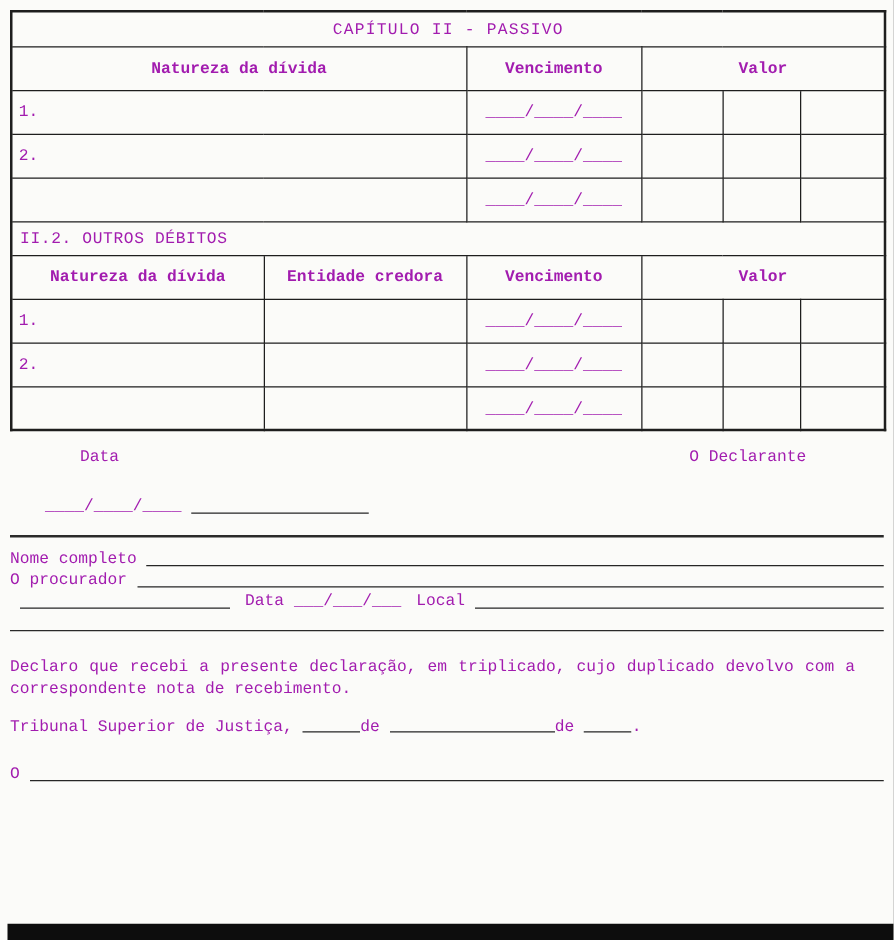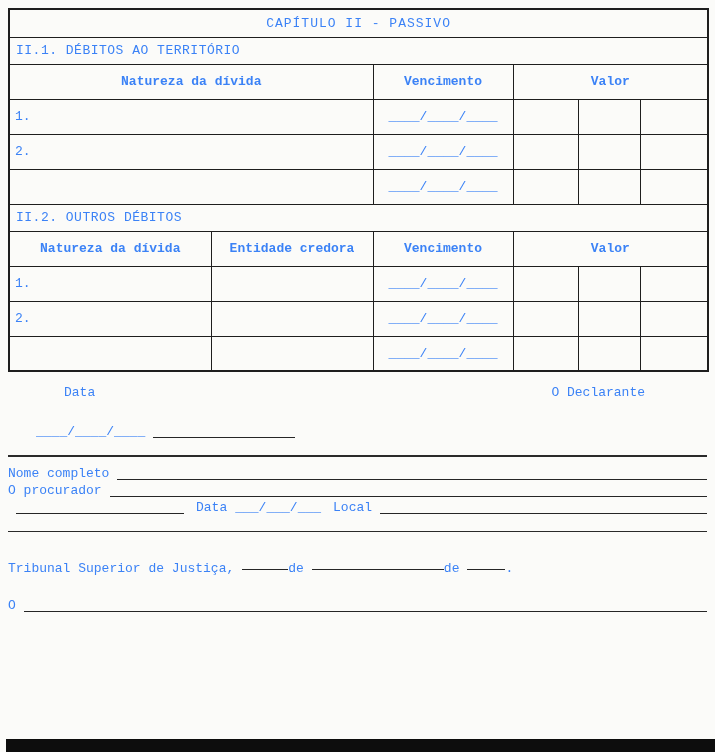--- a/index.html
+++ b/index.html
@@ -3,21 +3,21 @@
 <meta charset="utf-8">
 <style>
   * { box-sizing: border-box; margin: 0; padding: 0; }
   html, body { background: #9a9a9a; }
   .page {
     width: 715px; height: 752px;
     margin: 0 auto;
     background: #fbfbf9;
     position: relative;
     font-family: "Liberation Mono", "DejaVu Sans Mono", monospace;
-    color: #3b82f6;
+    color: #a21caf;
     font-size: 13px;
     padding: 8px 8px 0 8px;
     overflow: hidden;
   }
 
   
   table.form-table {
     border-collapse: collapse;
     width: 699px;
     table-layout: fixed;
@@ -59,21 +59,21 @@
 
   .rule-heavy { border-top: 2px solid #2a2a2a; margin-top: 15px; width: 699px; }
   .rule-light { border-top: 1px solid #2a2a2a; margin-top: 15px; width: 699px; }
 
   .fill-block { margin-top: 9px; }
   .fill-row { display: flex; align-items: flex-end; line-height: 16px; margin-bottom: 1px; }
   .fill-row .gap-label { margin-left: 12px; }
   .fill-row .date-text { margin-left: 8px; letter-spacing: 0; }
 
   .recibo-title { text-align: center; margin-top: 8px; letter-spacing: 1px; }
-  .tribunal-row { display: flex; align-items: flex-start; margin-top: 28px; line-height: 17px; }
+  .tribunal-row { display: flex; align-items: center; margin-top: 14px; line-height: 17px; }
   .o-row { display: flex; align-items: flex-end; margin-top: 20px; line-height: 17px; }
 
   .scan-bar {
     position: absolute;
     left: 6px; right: 0; bottom: 0;
     height: 13px;
     background: #0d0d0d;
   }
   .mt20 { margin-top: 20px; }
 </style>
@@ -90,23 +90,20 @@
       <col style="width:65px">
         <col style="width:62px">
         <col style="width:68px">
     </colgroup>
 
     <tbody>
         <tr class="title-row">
       <td colspan="6">CAPÍTULO II - PASSIVO</td>
     </tr>
 
-    <tr class="section-row">
-      <td colspan="6">II.1. DÉBITOS AO TERRITÓRIO</td>
-    </tr>
     <tr class="header-row">
       <td colspan="2">Natureza da dívida</td>
       <td>Vencimento</td>
       <td colspan="3">Valor</td>
     </tr>
 
     <tr class="data-row">
       <td colspan="2" class="cell-natureza">1.</td>
       <td class="cell-date">____/____/____</td>
       <td></td>
@@ -192,20 +189,21 @@
       <span class="gap-label">Data</span>
       <span class="date-text">___/___/___</span>
       <span class="gap-label">Local</span>
       <span class="blank grow"></span>
     </div>
   </div>
 
   <div class="rule-light"></div>
 
 
+  <p class="para narrow mt20">Declaro que recebi a presente declaração, em triplicado, cujo duplicado devolvo com a correspondente nota de recebimento.</p>
 
   <div class="tribunal-row">
     <span>Tribunal Superior de Justiça,</span>
     <span class="blank" style="width:46px"></span>
     <span class="gap-label">de</span>
     <span class="blank" style="width:132px"></span>
     <span class="gap-label">de</span>
     <span class="blank" style="width:38px"></span>
     <span>.</span>
   </div>

